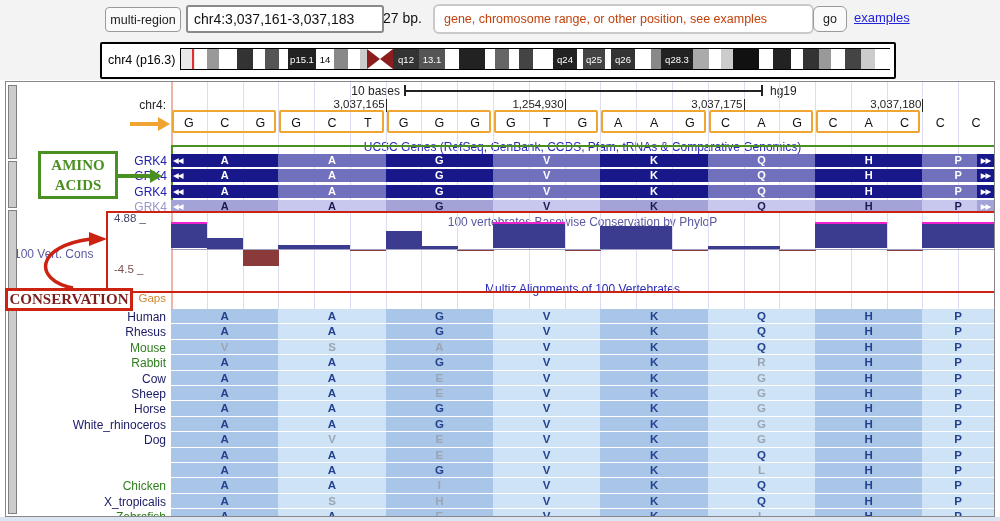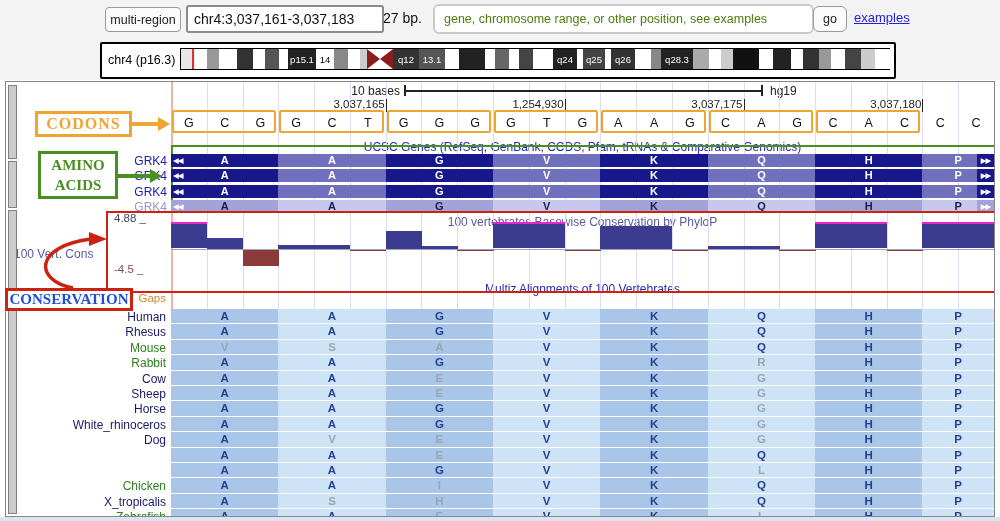--- a/index.html
+++ b/index.html
@@ -5,21 +5,21 @@
   html,body{margin:0;padding:0;}
   body{font-family:"Liberation Sans","DejaVu Sans",sans-serif;background:#fff;}
   #page{position:relative;width:1000px;height:521px;overflow:hidden;background:#fff;}
   .a{position:absolute;}
   .topstrip{left:0;top:0;width:1000px;height:80px;background:#f3f3f3;}
   .botstrip{left:0;top:517px;width:1000px;height:4px;background:#dae4f2;}
   .btn{border:1px solid #9a9a9a;background:#fafafa;border-radius:4px;font-size:12.5px;color:#222;
        display:flex;align-items:center;justify-content:center;}
   .posinput{border:2px solid #8a8a8a;background:#fff;font-size:14px;color:#111;border-radius:3px;
        display:flex;align-items:center;padding-left:6px;}
-  .searchinput{border:2px solid #c9c9c9;background:#fff;border-radius:6px;font-size:12.5px;color:#4d7c0f;
+  .searchinput{border:2px solid #c9c9c9;background:#fff;border-radius:6px;font-size:12.5px;color:#c2410c;
        display:flex;align-items:center;padding-left:9px;}
   .link{color:#2222dd;text-decoration:underline;font-size:13px;}
   .ideo{border:2px solid #000;background:#fff;border-radius:2px;}
   .ideobar{border:1px solid #000;background:#fff;}
   .browser{left:5px;top:81px;width:990px;height:436px;border:1px solid #888;background:#fff;box-sizing:border-box;overflow:hidden;}
   .handle{background:#ccc;border:1px solid #808080;box-sizing:border-box;}
   .rlab{text-align:right;font-size:12px;color:#222;}
   .title{font-size:12px;text-align:center;}
   .annobox{box-sizing:border-box;background:#fff;display:flex;align-items:center;justify-content:center;
        font-family:"Liberation Serif","DejaVu Serif",serif;font-weight:bold;text-align:center;}
@@ -85,20 +85,21 @@
         <div class="a" style="left: 680px; top: 0px; width: 14px; height: 20px; background: rgb(204, 204, 204); display: flex; align-items: center; justify-content: center; font-size: 9.5px;"></div>
         <div class="a" style="left: 694px; top: 0px; width: 16px; height: 20px; background: rgb(255, 255, 255); display: flex; align-items: center; justify-content: center; font-size: 9.5px;"></div>
         <div class="a" style="left: 186px; top: 0px; width: 0px; height: 0px; border-top: 10px solid transparent; border-bottom: 10px solid transparent; border-left: 13px solid rgb(139, 29, 29);"></div>
         <div class="a" style="left: 199px; top: 0px; width: 0px; height: 0px; border-top: 10px solid transparent; border-bottom: 10px solid transparent; border-right: 13px solid rgb(139, 29, 29);"></div>
         <div class="a" style="left: 11px; top: 0px; width: 2px; height: 20px; background: rgb(224, 48, 48);"></div>
       </div>
 </div>
 
 <div class="a browser" id="browser">
 
+  <div class="a rlab" style="left:0;top:16px;width:160px;">chr4:</div>
   <div class="a rlab" style="left:0;top:34px;width:160px;color:#555;letter-spacing:1px;">---&gt;</div>
   <div class="a rlab" style="left:314px;top:2px;width:80px;">10 bases</div>
   <div class="a" style="left:764px;top:2px;font-size:12px;color:#222;">hg19</div>
   <div class="a title" style="left:165px;top:58px;width:823px;color:#2a2ab8;">UCSC Genes (RefSeq, GenBank, CCDS, Pfam, tRNAs &amp; Comparative Genomics)</div>
   <div class="a title" style="left:165px;top:133px;width:823px;color:#5a5aa0;">100 vertebrates Basewise Conservation by PhyloP</div>
   <div class="a" style="left:108px;top:130px;font-size:11.5px;color:#44446a;">4.88 _</div>
   <div class="a" style="left:108px;top:181px;font-size:11.5px;color:#7a5050;">-4.5 _</div>
   <div class="a" style="left:8px;top:165px;font-size:12px;color:#5a5aa0;">100 Vert. Cons</div>
   <div class="a title" style="left:165px;top:200px;width:823px;color:#2a2ab8;">Multiz Alignments of 100 Vertebrates</div>
   <div class="a rlab" style="left:0;top:210px;width:160px;color:#cc8833;font-size:11.5px;">Gaps</div>
@@ -380,27 +381,26 @@
       <div class="a" style="left: 165px; top: 427.2px; width: 107.348px; height: 14.4px; background: rgb(169, 197, 231); text-align: center; font-size: 11.5px; font-weight: bold; line-height: 14.4px; color: rgb(36, 65, 142);">A</div>
       <div class="a" style="left: 272.348px; top: 427.2px; width: 107.348px; height: 14.4px; background: rgb(207, 227, 247); text-align: center; font-size: 11.5px; font-weight: bold; line-height: 14.4px; color: rgb(36, 65, 142);">A</div>
       <div class="a" style="left: 379.696px; top: 427.2px; width: 107.348px; height: 14.4px; background: rgb(169, 197, 231); text-align: center; font-size: 11.5px; font-weight: bold; line-height: 14.4px; color: rgb(154, 165, 180);">E</div>
       <div class="a" style="left: 487.043px; top: 427.2px; width: 107.348px; height: 14.4px; background: rgb(207, 227, 247); text-align: center; font-size: 11.5px; font-weight: bold; line-height: 14.4px; color: rgb(36, 65, 142);">V</div>
       <div class="a" style="left: 594.391px; top: 427.2px; width: 107.348px; height: 14.4px; background: rgb(169, 197, 231); text-align: center; font-size: 11.5px; font-weight: bold; line-height: 14.4px; color: rgb(36, 65, 142);">K</div>
       <div class="a" style="left: 701.739px; top: 427.2px; width: 107.348px; height: 14.4px; background: rgb(207, 227, 247); text-align: center; font-size: 11.5px; font-weight: bold; line-height: 14.4px; color: rgb(154, 165, 180);">L</div>
       <div class="a" style="left: 809.087px; top: 427.2px; width: 107.348px; height: 14.4px; background: rgb(169, 197, 231); text-align: center; font-size: 11.5px; font-weight: bold; line-height: 14.4px; color: rgb(36, 65, 142);">H</div>
       <div class="a" style="left: 916.435px; top: 427.2px; width: 71.5652px; height: 14.4px; background: rgb(207, 227, 247); text-align: center; font-size: 11.5px; font-weight: bold; line-height: 14.4px; color: rgb(36, 65, 142);">P</div>
     </div>
 
-<div class="a annobox" style="left:35px;top:111px;width:97px;height:26px;border:3px solid #f0a431;color:#f0a431;font-size:16px;letter-spacing:1px;">CODONS</div>
 <div class="a" style="left:130px;top:122px;width:30px;height:3.5px;background:#f0a431;"></div>
 <div class="a" style="left:158px;top:117px;width:0;height:0;border-left:12px solid #f0a431;border-top:7px solid transparent;border-bottom:7px solid transparent;"></div>
 
 <div class="a annobox" style="left:38px;top:151px;width:80px;height:48px;border:3px solid #4a8f22;color:#4a8f22;font-size:15px;line-height:20px;">AMINO ACIDS</div>
 <div class="a" style="left:116px;top:174px;width:34px;height:3.5px;background:#4a8f22;"></div>
 <div class="a" style="left:150px;top:169px;width:0;height:0;border-left:12px solid #4a8f22;border-top:7px solid transparent;border-bottom:7px solid transparent;"></div>
 
-<div class="a annobox" style="left:5px;top:288px;width:128px;height:23px;border:3px solid #cc2211;color:#1d4ed8;font-size:15px;">CONSERVATION</div>
+<div class="a annobox" style="left:5px;top:288px;width:128px;height:23px;border:3px solid #cc2211;color:#7f1d1d;font-size:15px;">CONSERVATION</div>
 <svg class="a" style="left:25px;top:230px;" width="110" height="60" viewBox="0 0 110 60">
   <path d="M 48 58 C 8 50 10 16 66 9" stroke="#cc2211" stroke-width="3.5" fill="none"></path>
   <polygon points="64,2 82,9 64,16" fill="#cc2211"></polygon>
 </svg>
 
 </div>
 
 </body></html>

